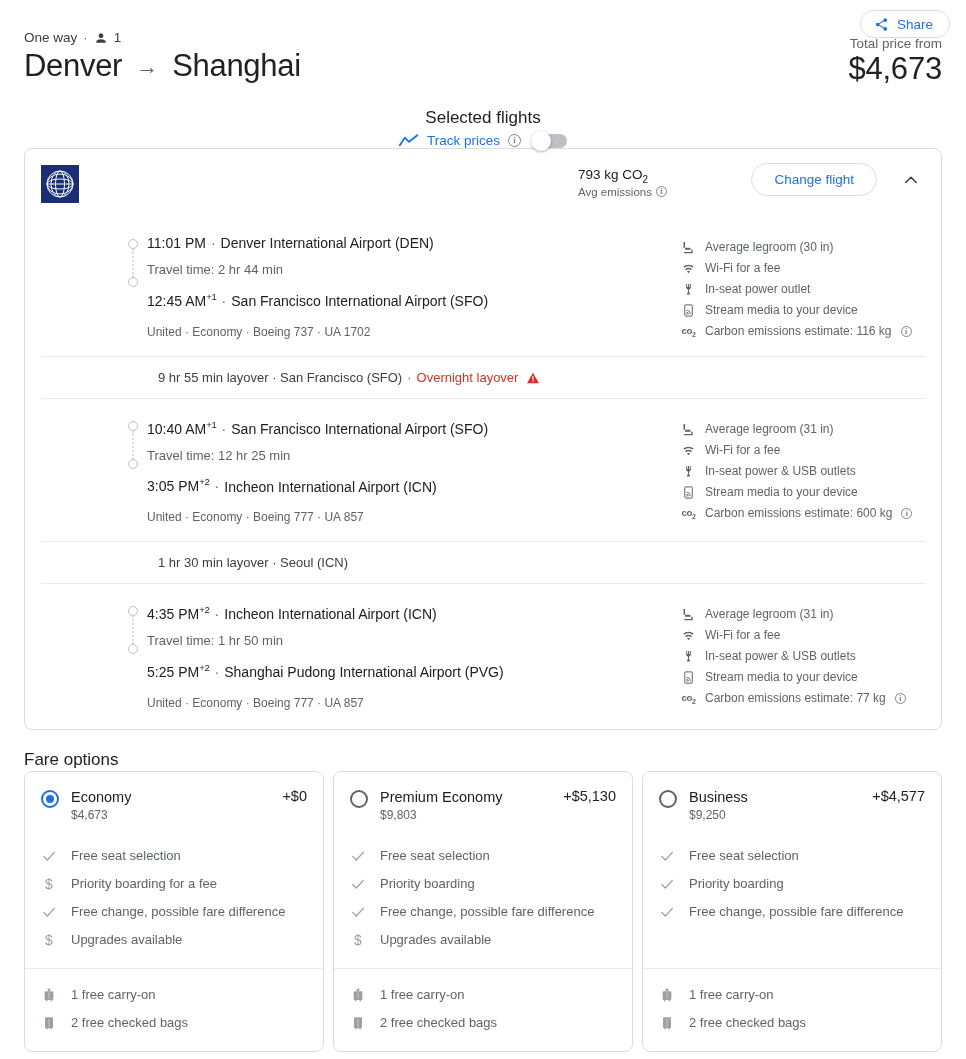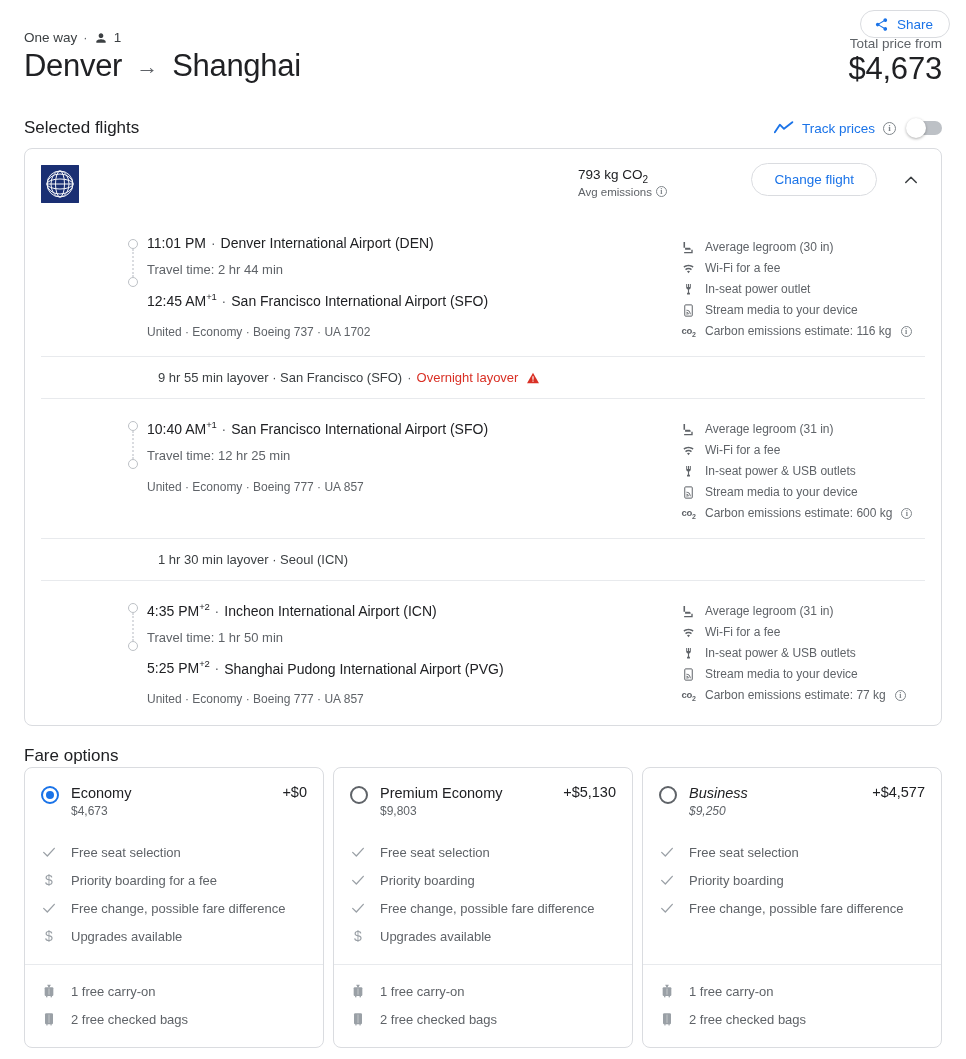--- a/index.html
+++ b/index.html
@@ -45,21 +45,21 @@
   }
   .price-block {
     position: absolute; right: 24px; top: 36px; text-align: right;
   }
   .price-label { font-size: 13.5px; color: #5f6368; }
   .price-value { font-size: 31px; font-weight: 400; color: #202124; line-height: 1.2; margin-top: -1px; letter-spacing: -0.2px;}
 
   
   .selbar {
     display: flex; align-items: center; justify-content: space-between;
-    padding: 0 24px; height: 40px; margin-top: 4px;
+    padding: 0 24px; height: 40px; margin-top: 4px; flex-direction: column;
   }
   .selbar h2 { font-size: 17px; font-weight: 400; margin: 0; color: #202124; }
   .track-wrap { display: flex; align-items: center; gap: 8px; }
   .track-label { font-size: 13.5px; color: #1a73e8; font-weight: 500; }
   .track-chart-icon { display: inline-flex; }
   .info-i {
     display: inline-flex; align-items: center; justify-content: center;
     width: 13px; height: 13px; border-radius: 50%;
     border: 1.1px solid #80868b; color: #80868b;
     font-size: 9px; font-weight: 700; line-height: 1;
@@ -372,20 +372,21 @@
         <div class="leg leg-pad-top">
           <div class="leg-left">
             <div class="timeline">
               <div class="tl-dot"></div>
               <div class="tl-line"></div>
               <div class="tl-dot"></div>
             </div>
             <div class="leg-body">
               <div class="leg-time"><span>10:40 AM<sup>+1</sup></span><span class="dot-sep">·</span><span>San Francisco International Airport (SFO)</span></div>
               <div class="leg-travel">Travel time: 12 hr 25 min</div>
+              <div class="leg-time"><span>3:05 PM<sup>+2</sup></span><span class="dot-sep">·</span><span>Incheon International Airport (ICN)</span></div>
               <div class="leg-sub">United · Economy · Boeing 777 · UA 857</div>
             </div>
           </div>
           <div class="amen">
             <div class="amen-row">
               <span class="amen-ico">
                 <svg width="15" height="15" viewBox="0 0 24 24">
                   <path fill="#5f6368" d="M4 3h2.5v9.5H4zM6.5 12.5h6.8c1.3 0 2.2 1 2.2 2.2v.8H6.5zM16.5 15.5h2.2v5.5h-2.2zM5 19h11.5v2H5z"></path>
                 </svg>
               </span>
@@ -628,21 +629,21 @@
                 </svg>
               </span>
               <span>2 free checked bags</span>
             </div>
           </div>
         </div>
         <div class="fare-card">
           <div class="fare-top">
             <div class="fare-head">
               <div class="radio"></div>
-              <div style="min-width:0;font-style:italic;">
+              <div style="min-width:0;">
                 <div class="fare-name">Business</div>
                 <div class="fare-price">$9,250</div>
               </div>
               <div class="fare-delta">+$4,577</div>
             </div>
             <div class="feat-list">
               <div class="feat">
                 <span class="feat-ico">
                   <svg width="16" height="16" viewBox="0 0 24 24">
                     <polyline points="4,12.5 9.5,18 20,6.5" fill="none" stroke="#9aa0a6" stroke-width="1.9" stroke-linecap="round" stroke-linejoin="round"></polyline>

